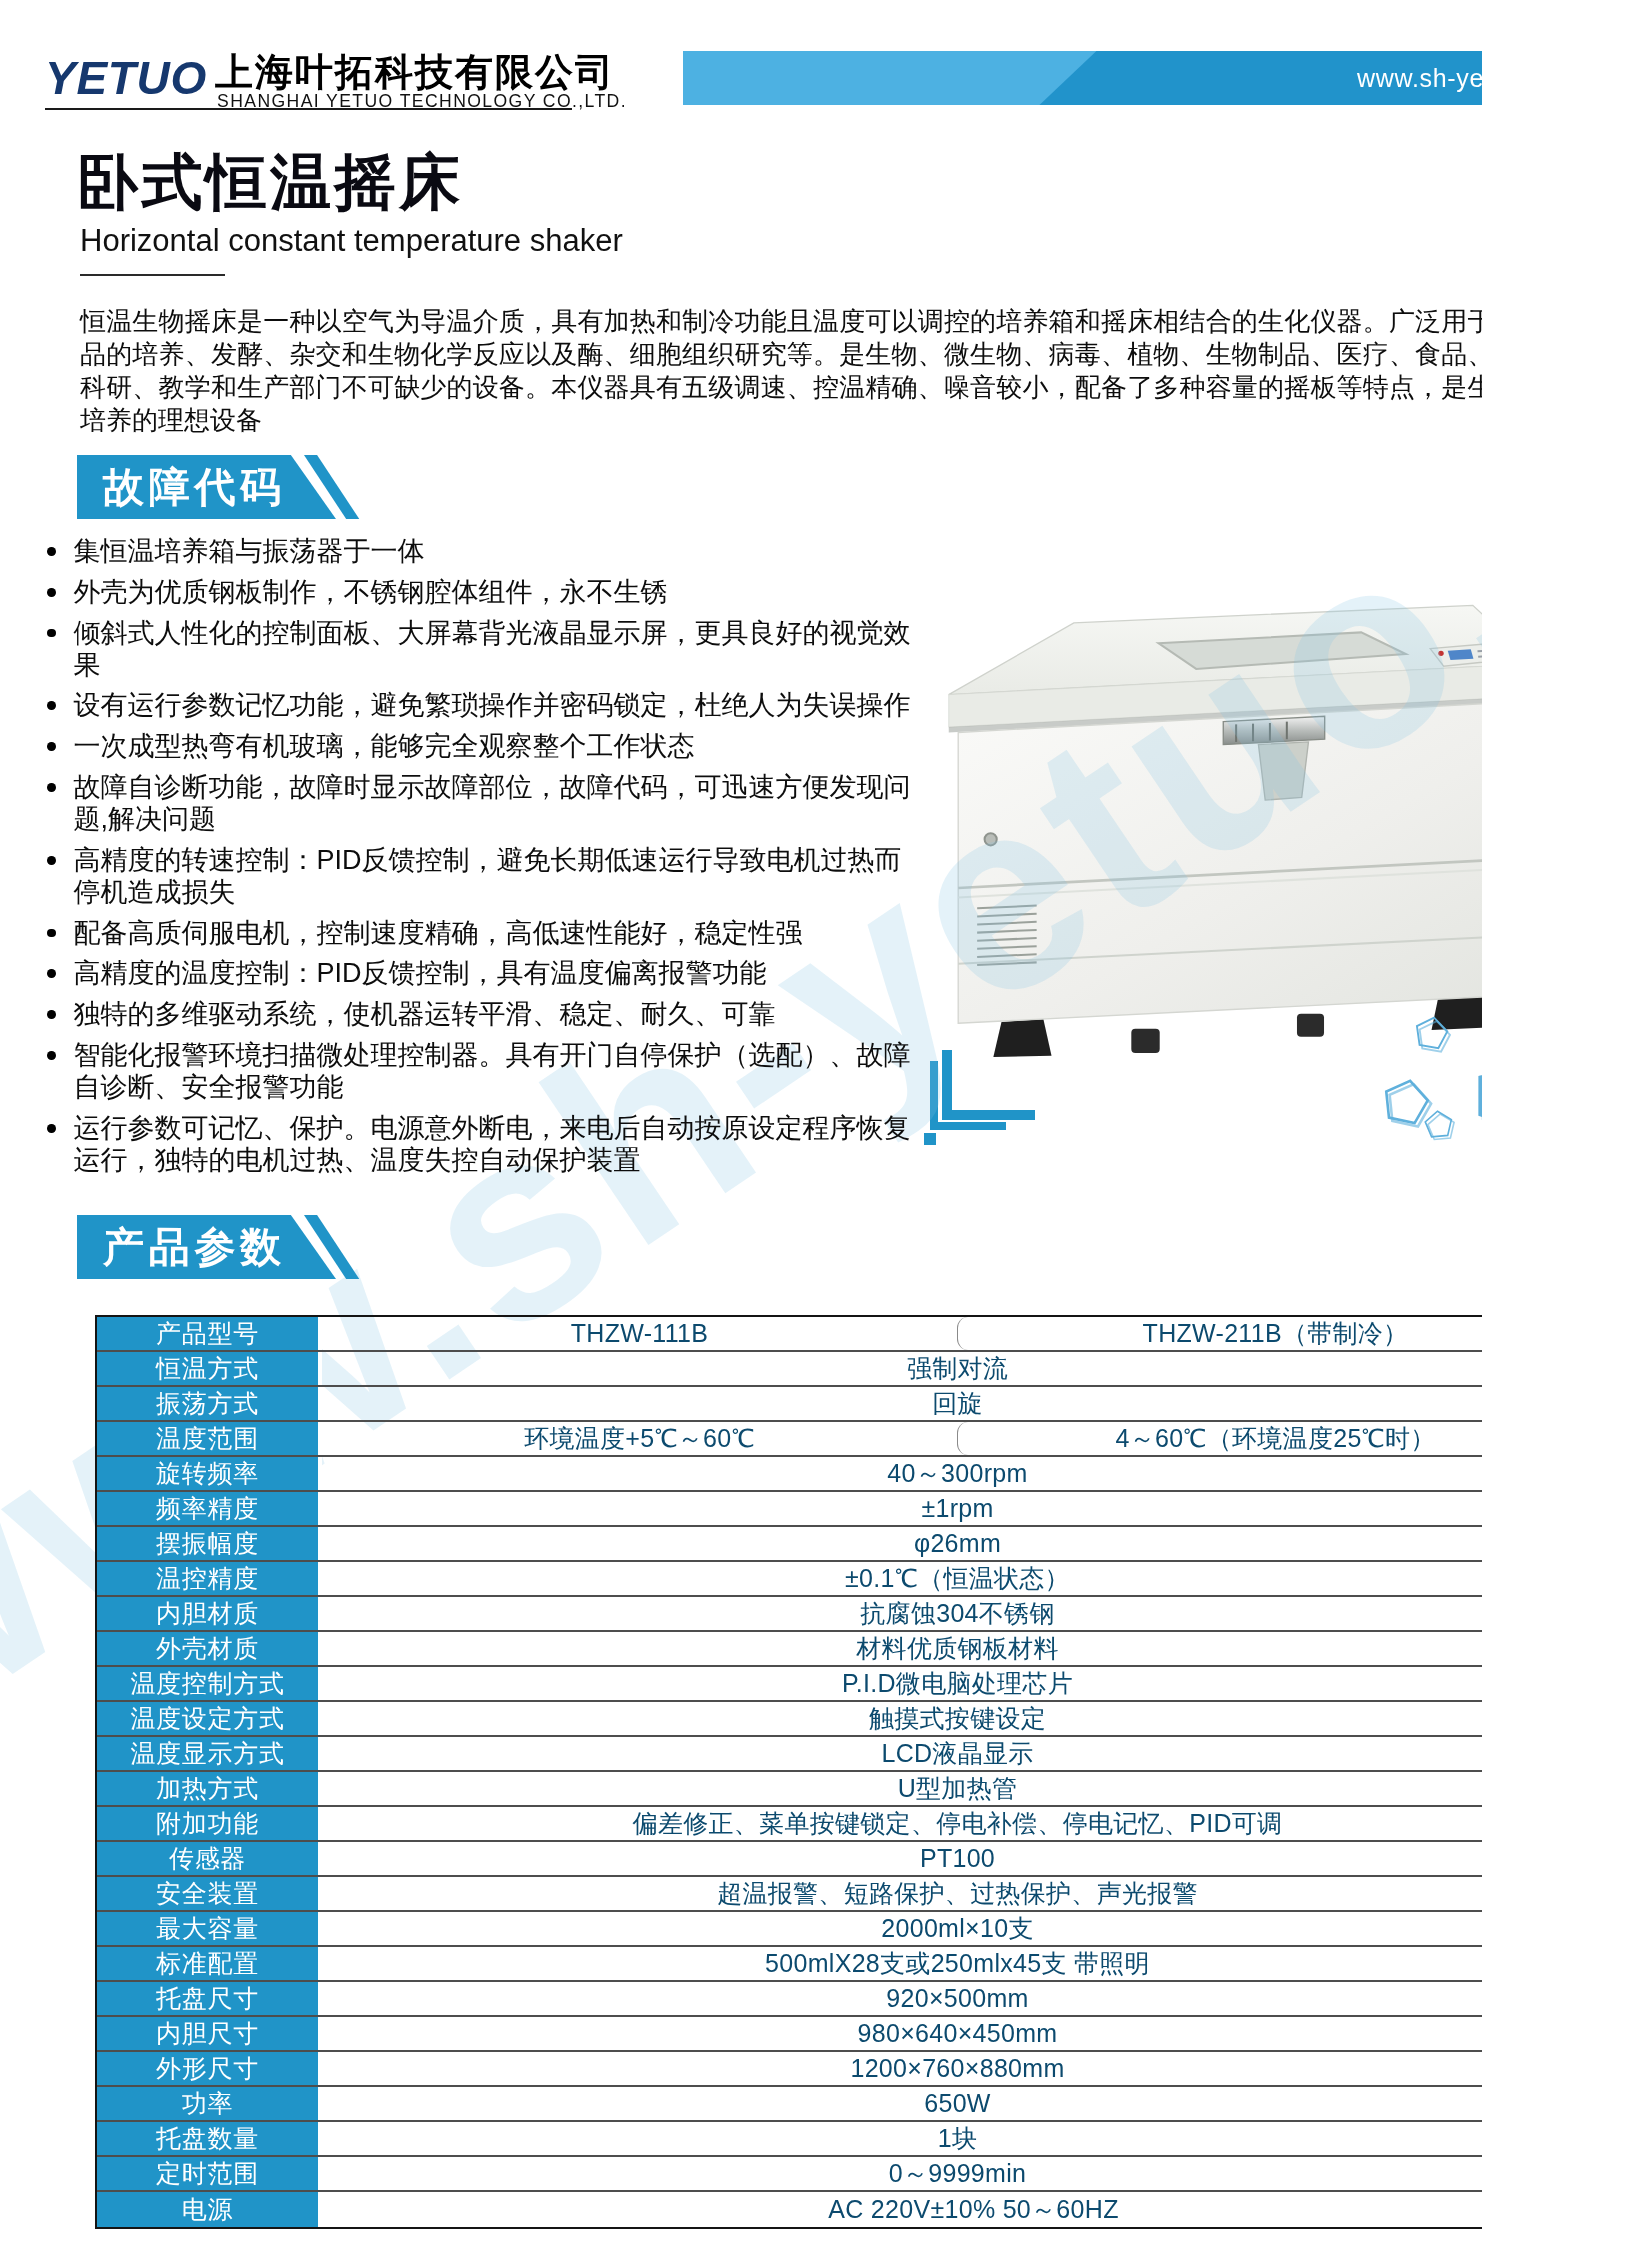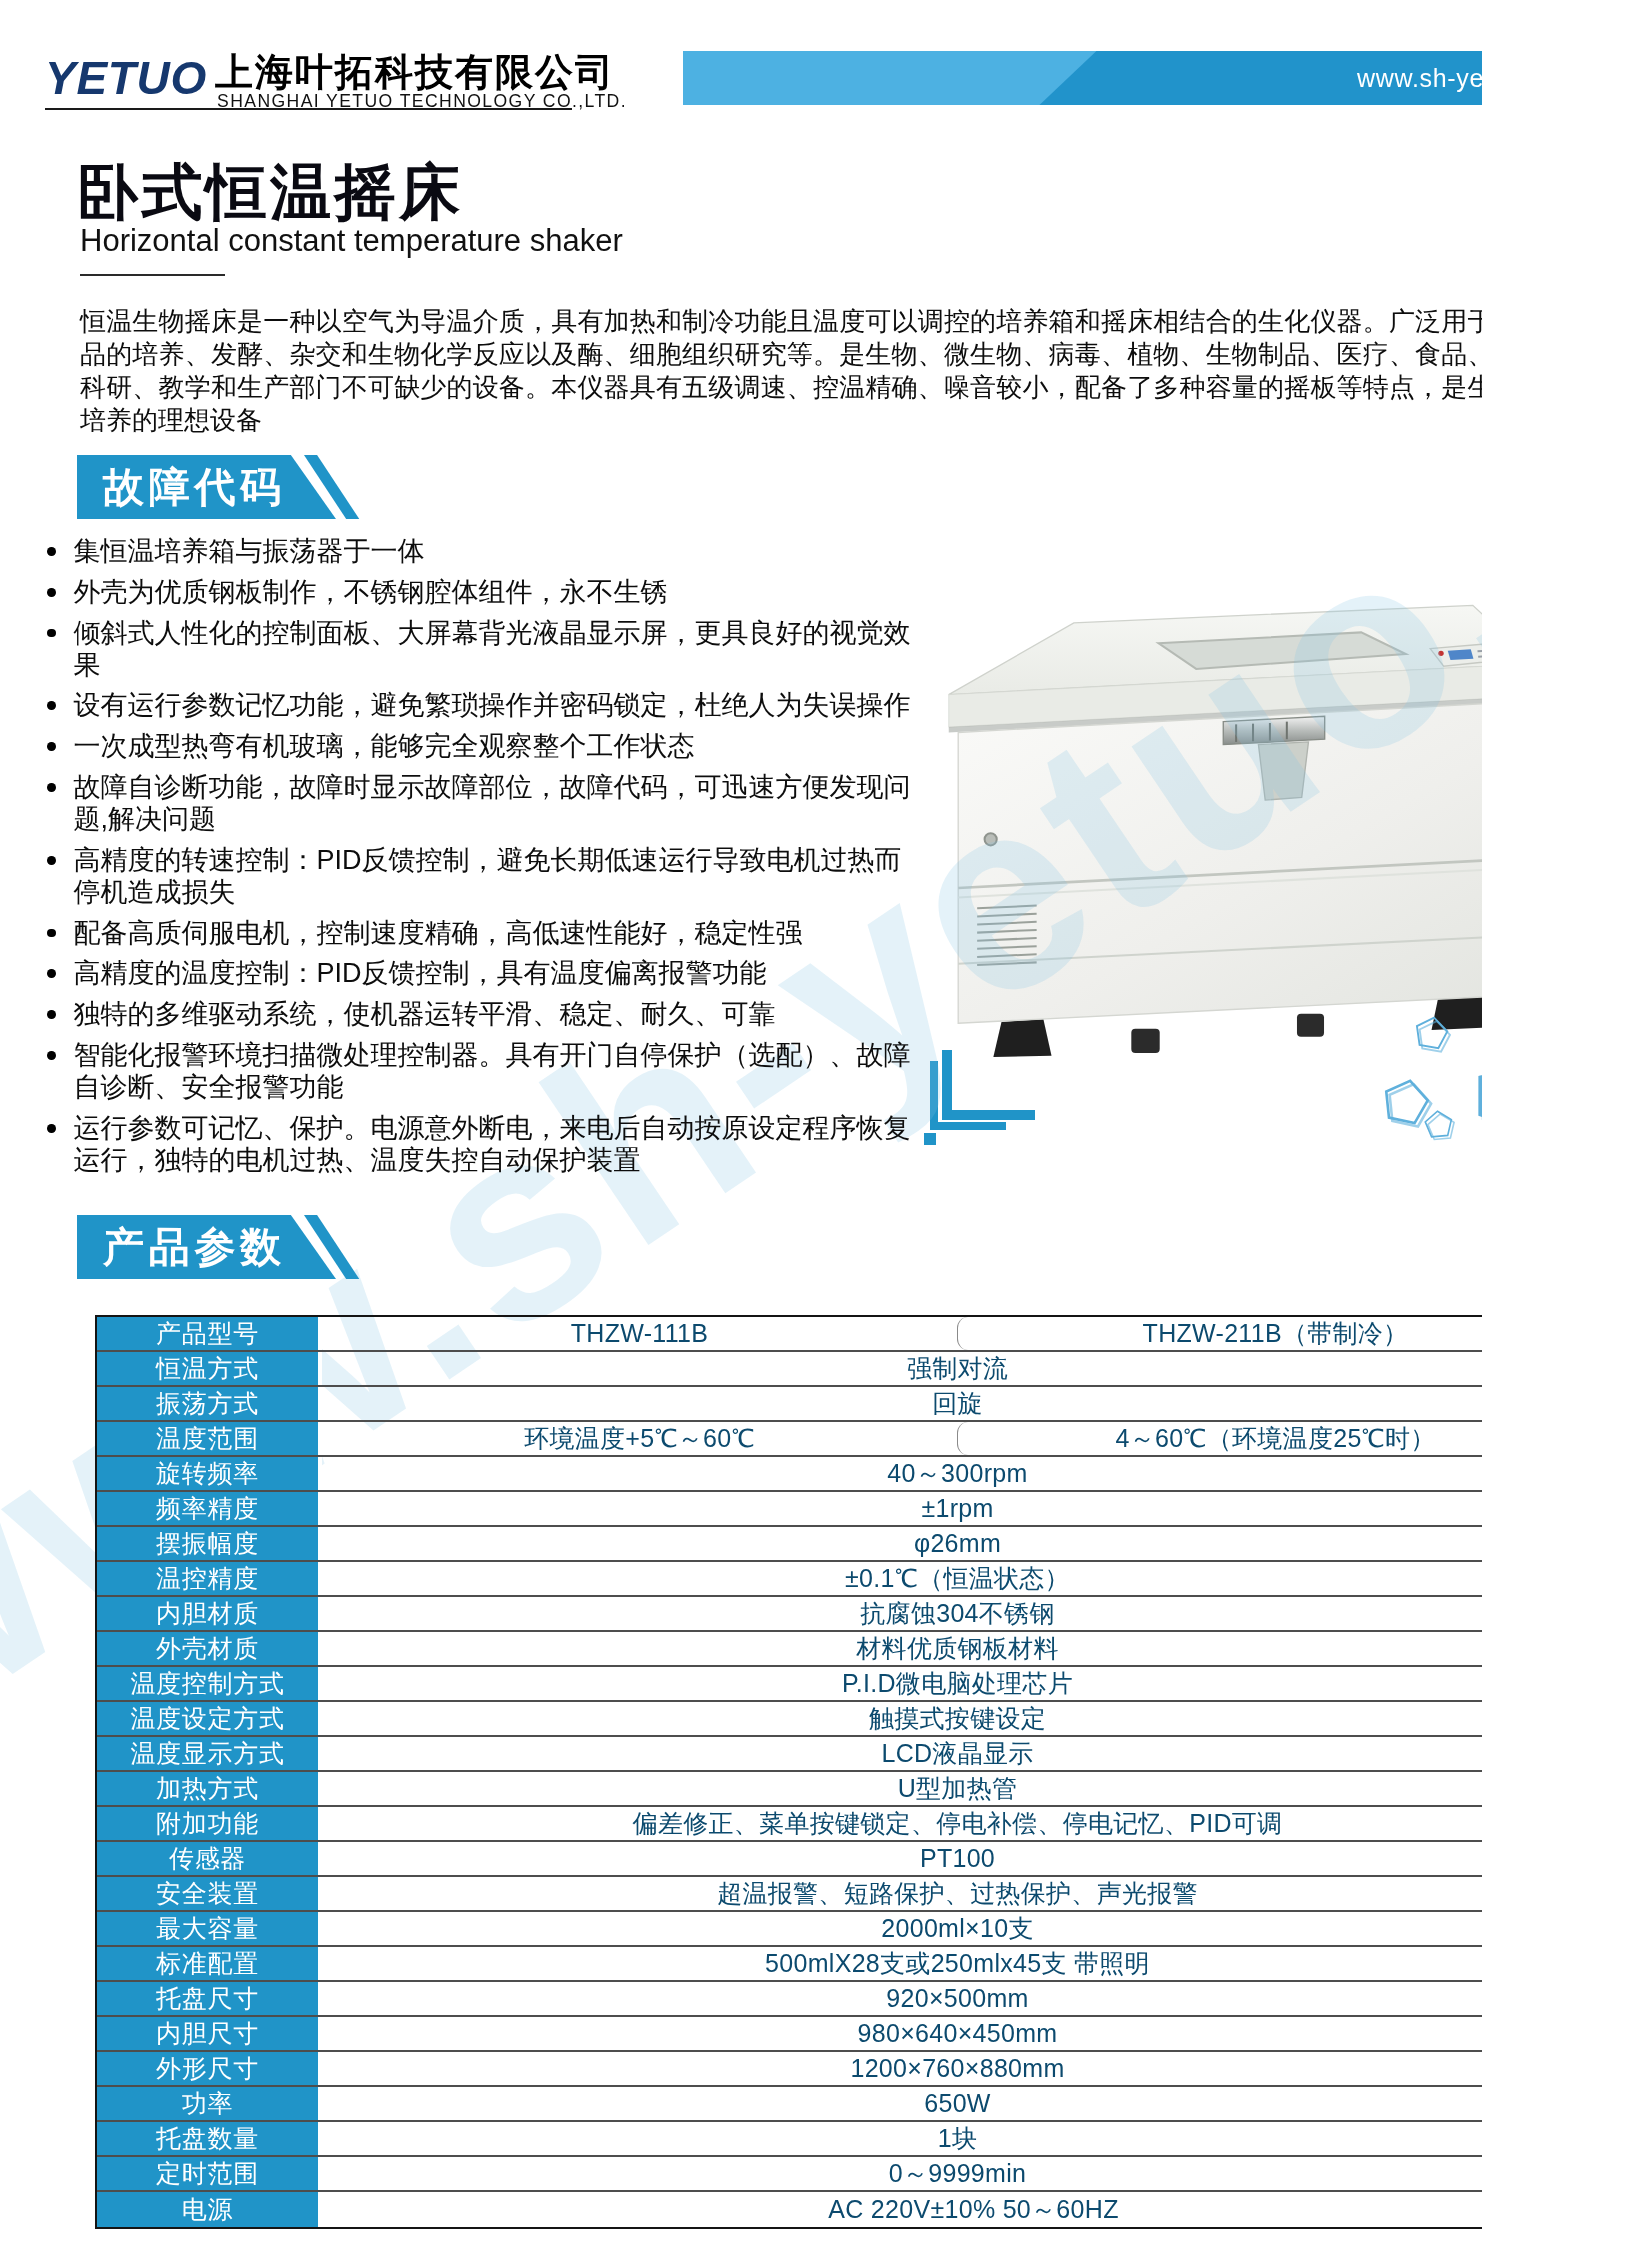--- a/index.html
+++ b/index.html
@@ -13,21 +13,21 @@
   .company-cn{left:215px;top:47px;font-size:38px;font-weight:700;letter-spacing:2px;color:#000;z-index:3;}
   .company-en{left:217px;top:91px;font-size:17.6px;font-weight:500;letter-spacing:1.4px;color:#111;z-index:3;}
   .header-rule{left:45px;top:108px;width:527px;height:2px;background:#1a1a1a;z-index:3;}
   .site-banner{left:683px;top:51px;width:966px;height:54px;background:#4db1e2;z-index:3;}
   .site-banner .dark{position:absolute;inset:0;background:#2193cb;
       clip-path:polygon(42.8% 0,100% 0,100% 100%,36.9% 100%);}
   .site-banner .url{position:absolute;right:71px;top:0;height:54px;line-height:54px;
       color:#fff;font-size:25px;letter-spacing:0.7px;}
 
   
-  .title-cn{left:77px;top:152px;font-size:61px;font-weight:900;letter-spacing:3.4px;color:#0a0a12;z-index:3;}
+  .title-cn{left:77px;top:142px;font-size:61px;font-weight:900;letter-spacing:3.4px;color:#0a0a12;z-index:3;}
   .title-en{left:80px;top:223px;font-size:31px;font-weight:500;color:#111;z-index:3;}
   .title-rule{left:80px;top:274px;width:145px;height:2px;background:#2a2a2a;z-index:3;}
 
   
   .description{left:80px;top:305px;width:1492px;font-size:26px;line-height:33px;
       text-align:justify;color:#0d0d0d;z-index:3;}
 
   
   .section-banner{width:291px;height:64px;z-index:3;}
   .section-banner .shape{position:absolute;inset:0;background:var(--accent);

